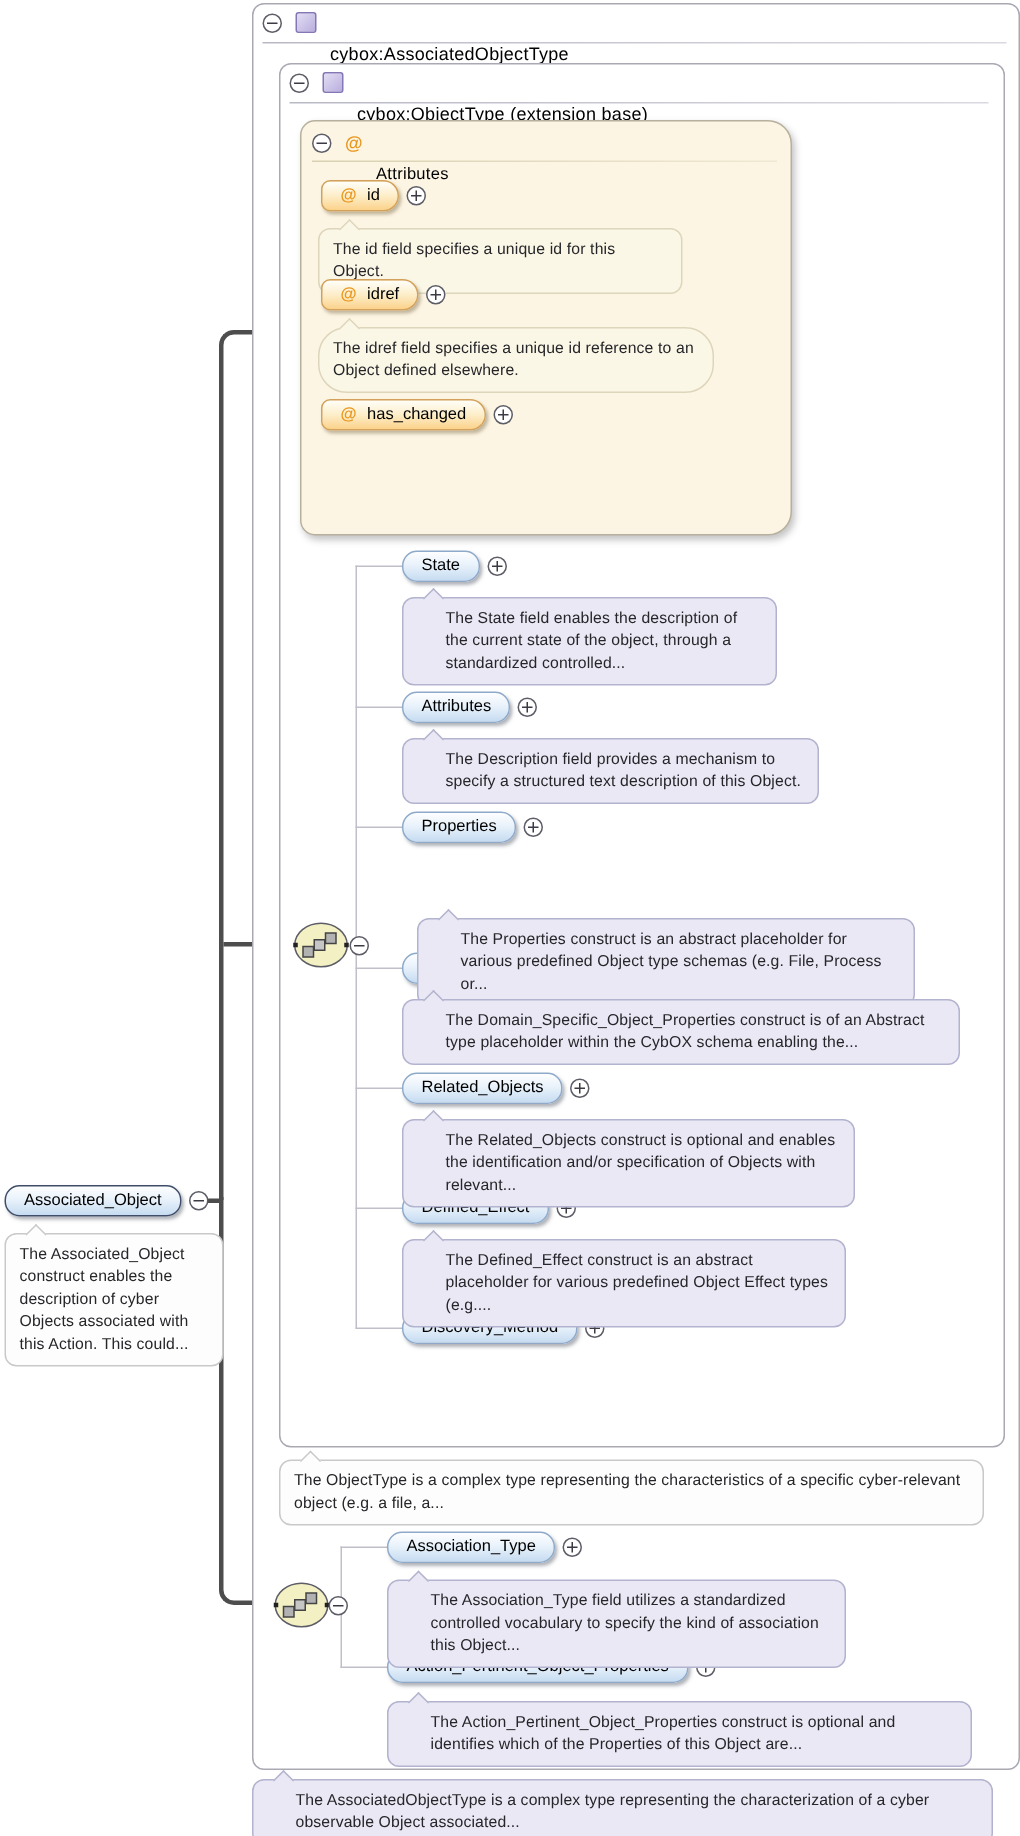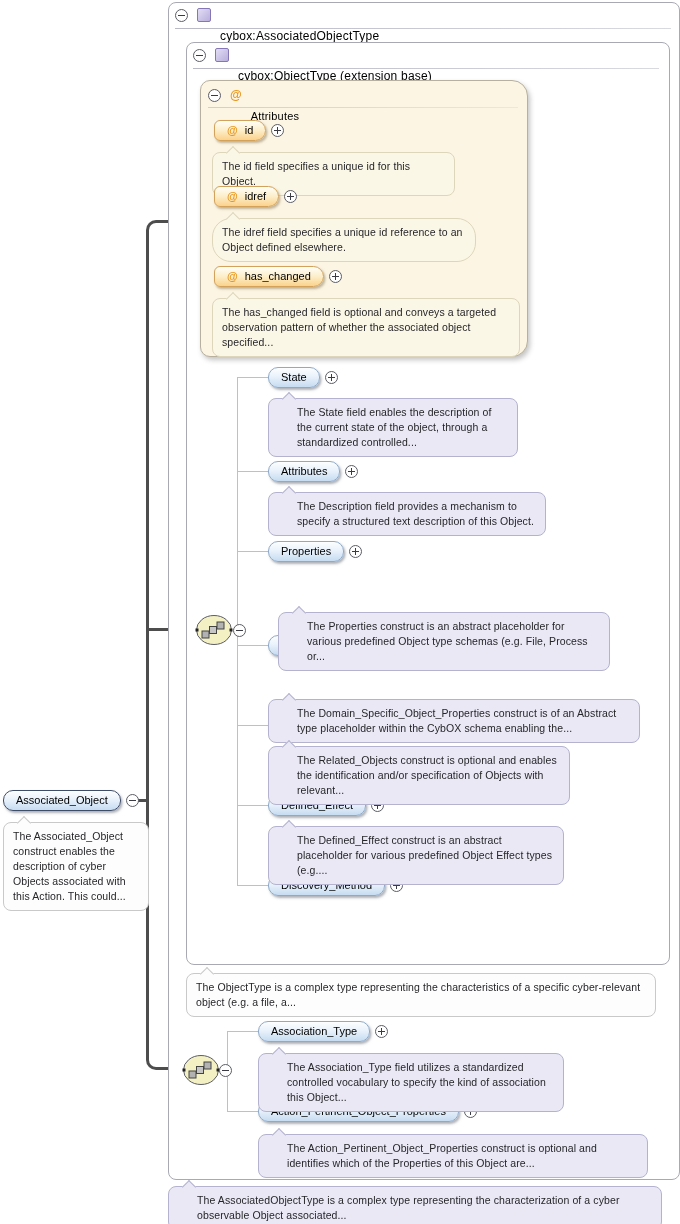--- a/index.html
+++ b/index.html
@@ -115,21 +115,20 @@
   </div>
   <div class="tip cream" style="left:212px;top:218px;width:264px;border-radius:19px;">The idref field specifies a unique id reference to an Object defined elsewhere.</div>
 
   <div class="row" style="left:214px;top:265px;">
     <span class="pill attr">
         <span class="ic-at">@</span>
         <span>has_changed</span>
       </span>
     <span class="ic-circle plus"></span>
   </div>
-  <div class="tip cream" style="left:212px;top:298px;width:308px;">The has_changed field is optional and conveys a targeted observation pattern of whether the associated object specified...</div>
 
   <div class="lt-v" style="left:237px;top:377px;height:509px;"></div>
   <div class="lt-h" style="left:237px;top:377px;width:31px;"></div>
   <div class="lt-h" style="left:237px;top:471px;width:31px;"></div>
   <div class="lt-h" style="left:237px;top:551px;width:31px;"></div>
   <div class="lt-h" style="left:237px;top:645px;width:31px;"></div>
   <div class="lt-h" style="left:237px;top:725px;width:31px;"></div>
   <div class="lt-h" style="left:237px;top:805px;width:31px;"></div>
   <div class="lt-h" style="left:237px;top:885px;width:31px;"></div>
 
@@ -169,21 +168,21 @@
     <span class="ic-circle plus"></span>
   </div>
   <div class="tip lav z2" style="left:278px;top:572px;width:332px;margin-top:40px;">The Properties construct is an abstract placeholder for various predefined Object type schemas (e.g. File, Process or...</div>
 
   <div class="row" style="left:268px;top:634px;">
     <span class="pill blue">
         <span>Domain_Specific_Object_Properties</span>
       </span>
     <span class="ic-circle plus"></span>
   </div>
-  <div class="tip lav z2" style="left:268px;top:666px;width:372px;margin-top:33px;">The Domain_Specific_Object_Properties construct is of an Abstract type placeholder within the CybOX schema enabling the...</div>
+  <div class="tip lav z2" style="left:268px;top:666px;width:372px;">The Domain_Specific_Object_Properties construct is of an Abstract type placeholder within the CybOX schema enabling the...</div>
 
   <div class="row" style="left:268px;top:714px;">
     <span class="pill blue">
         <span>Related_Objects</span>
       </span>
     <span class="ic-circle plus"></span>
   </div>
   <div class="tip lav z2" style="left:268px;top:746px;width:302px;">The Related_Objects construct is optional and enables the identification and/or specification of Objects with relevant...</div>
 
   <div class="row" style="left:268px;top:794px;">

